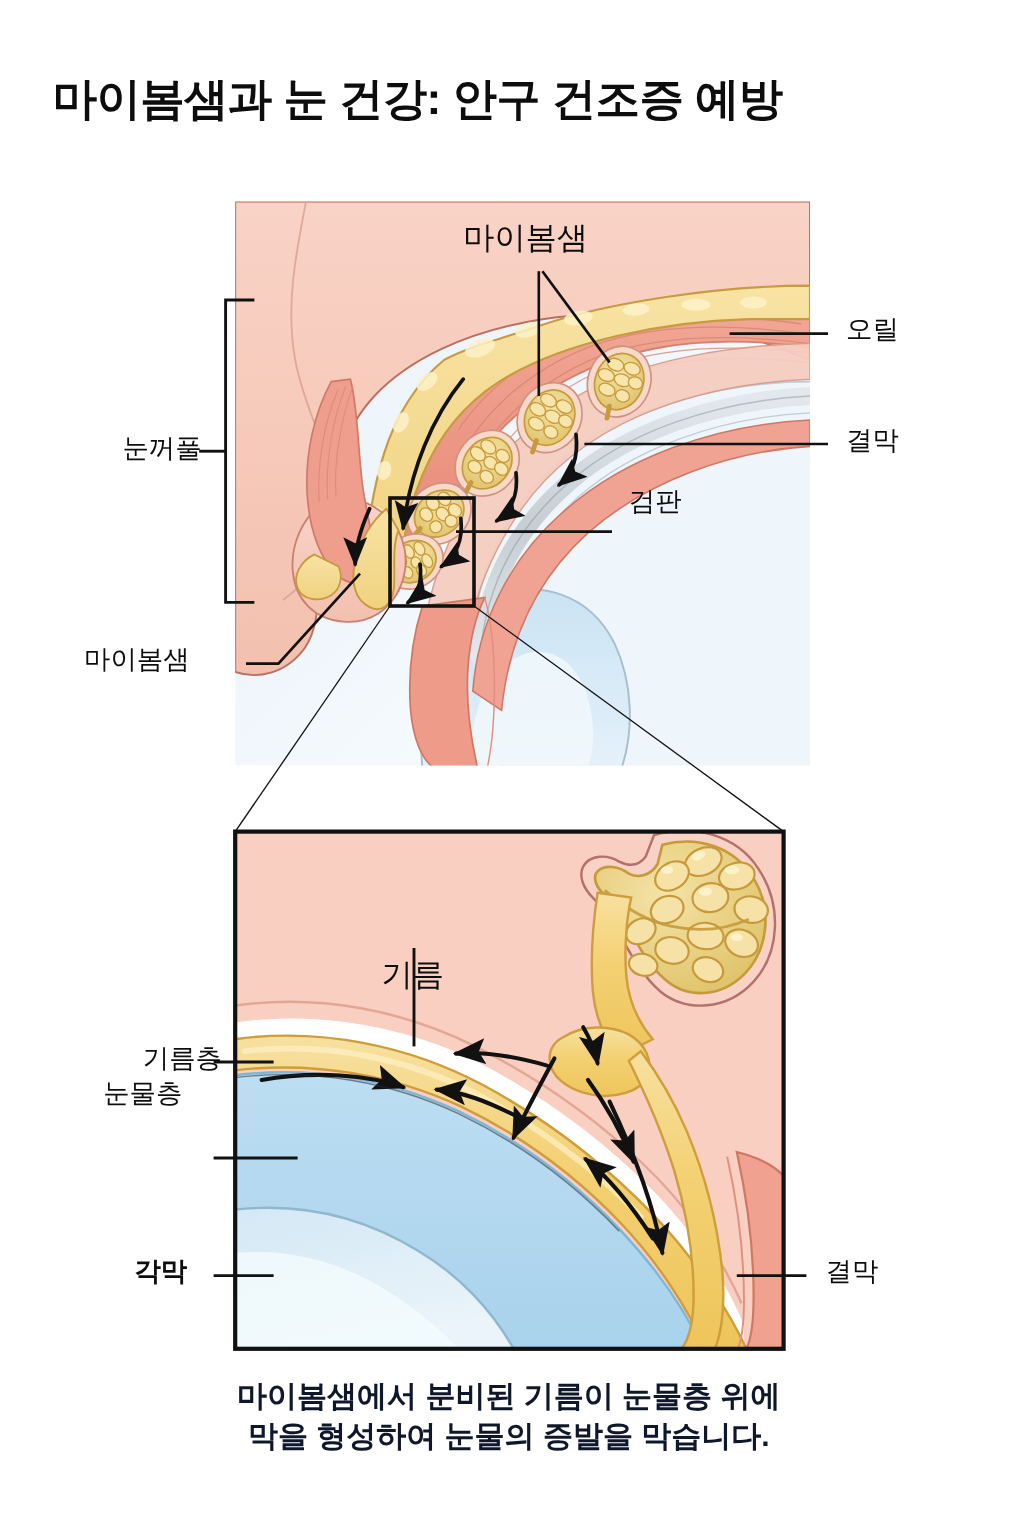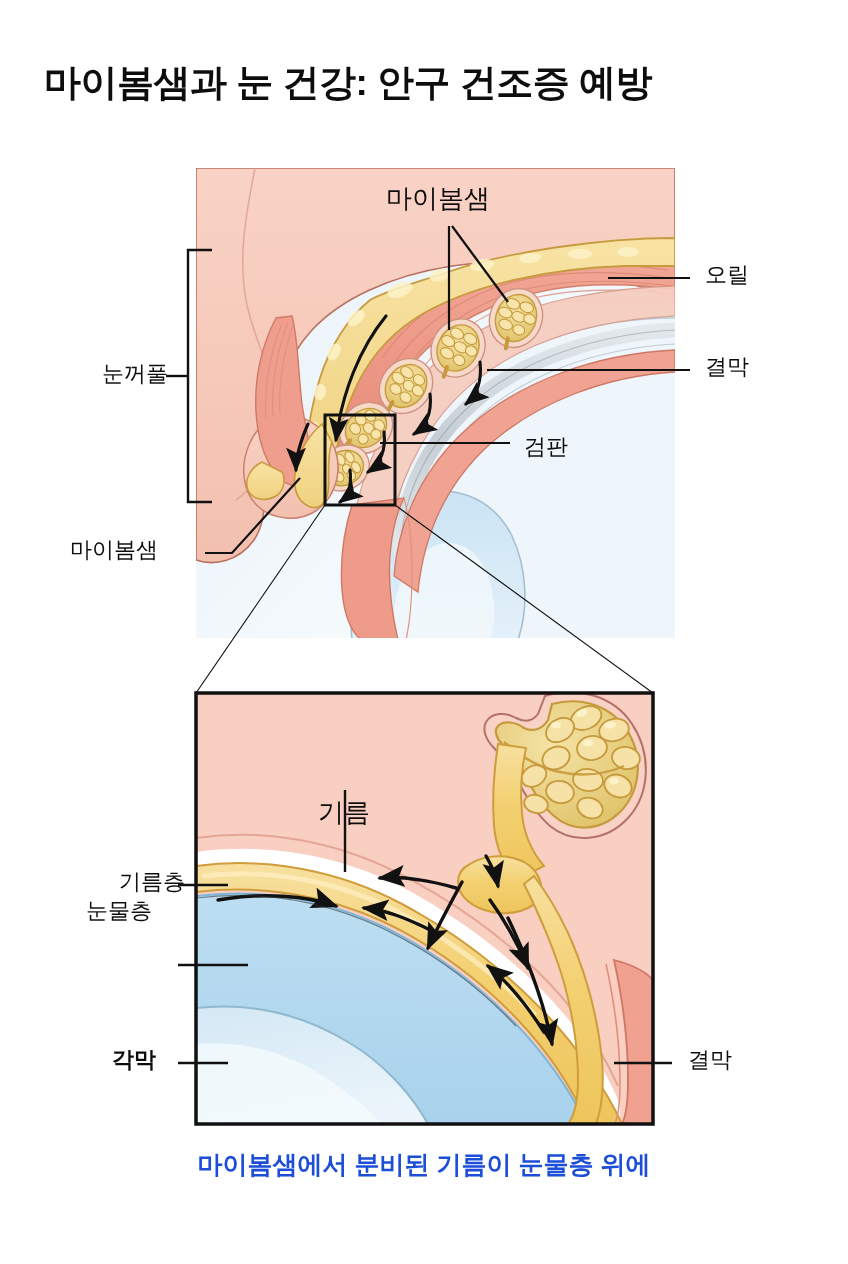--- a/index.html
+++ b/index.html
@@ -62,21 +62,21 @@
   
   .caption {
     position: absolute;
     left: 0;
     top: 1148px;
     width: 848px;
     text-align: center;
     font-size: 25px;
     font-weight: bold;
     line-height: 1.32;
-    color: #1d4ed8;
+    color: #0f172a;
   }
   .caption span { display: block; }
 </style>
 </head>
 <body>
 
 <div class="page">
 
   <div class="title">마이봄샘과 눈 건강: 안구 건조증 예방</div>
 
@@ -516,29 +516,30 @@
   <div class="lbl big" style="left:386px; top:185px;">마이봄샘</div>
 
   <div class="lbl" style="left:78px; top:363px;margin-left:24px;">눈꺼풀</div>
 
   <div class="lbl" style="left:70px; top:539px;">마이봄샘</div>
 
   <div class="lbl" style="left:705px; top:264px;">오릴</div>
 
   <div class="lbl" style="left:705px; top:356px;">결막</div>
 
-  <div class="lbl" style="left:524px; top:436px;">검판</div>
+  <div class="lbl" style="left:524px; top:407px;">검판</div>
 
   <div class="lbl big" style="left:318px; top:799px;">기름</div>
 
   <div class="lbl" style="left:86px; top:871px;margin-left:33px;">기름층</div>
 
   <div class="lbl" style="left:86px; top:900px;">눈물층</div>
 
   <div class="lbl" style="left:112px; top:1049px;font-weight:bold;">각막</div>
 
   <div class="lbl" style="left:688px; top:1049px;">결막</div>
 
   <div class="caption">
     <span>마이봄샘에서 분비된 기름이 눈물층 위에</span>
+    <span>막을 형성하여 눈물의 증발을 막습니다.</span>
   </div>
 
 </div>
 
 </body></html>

